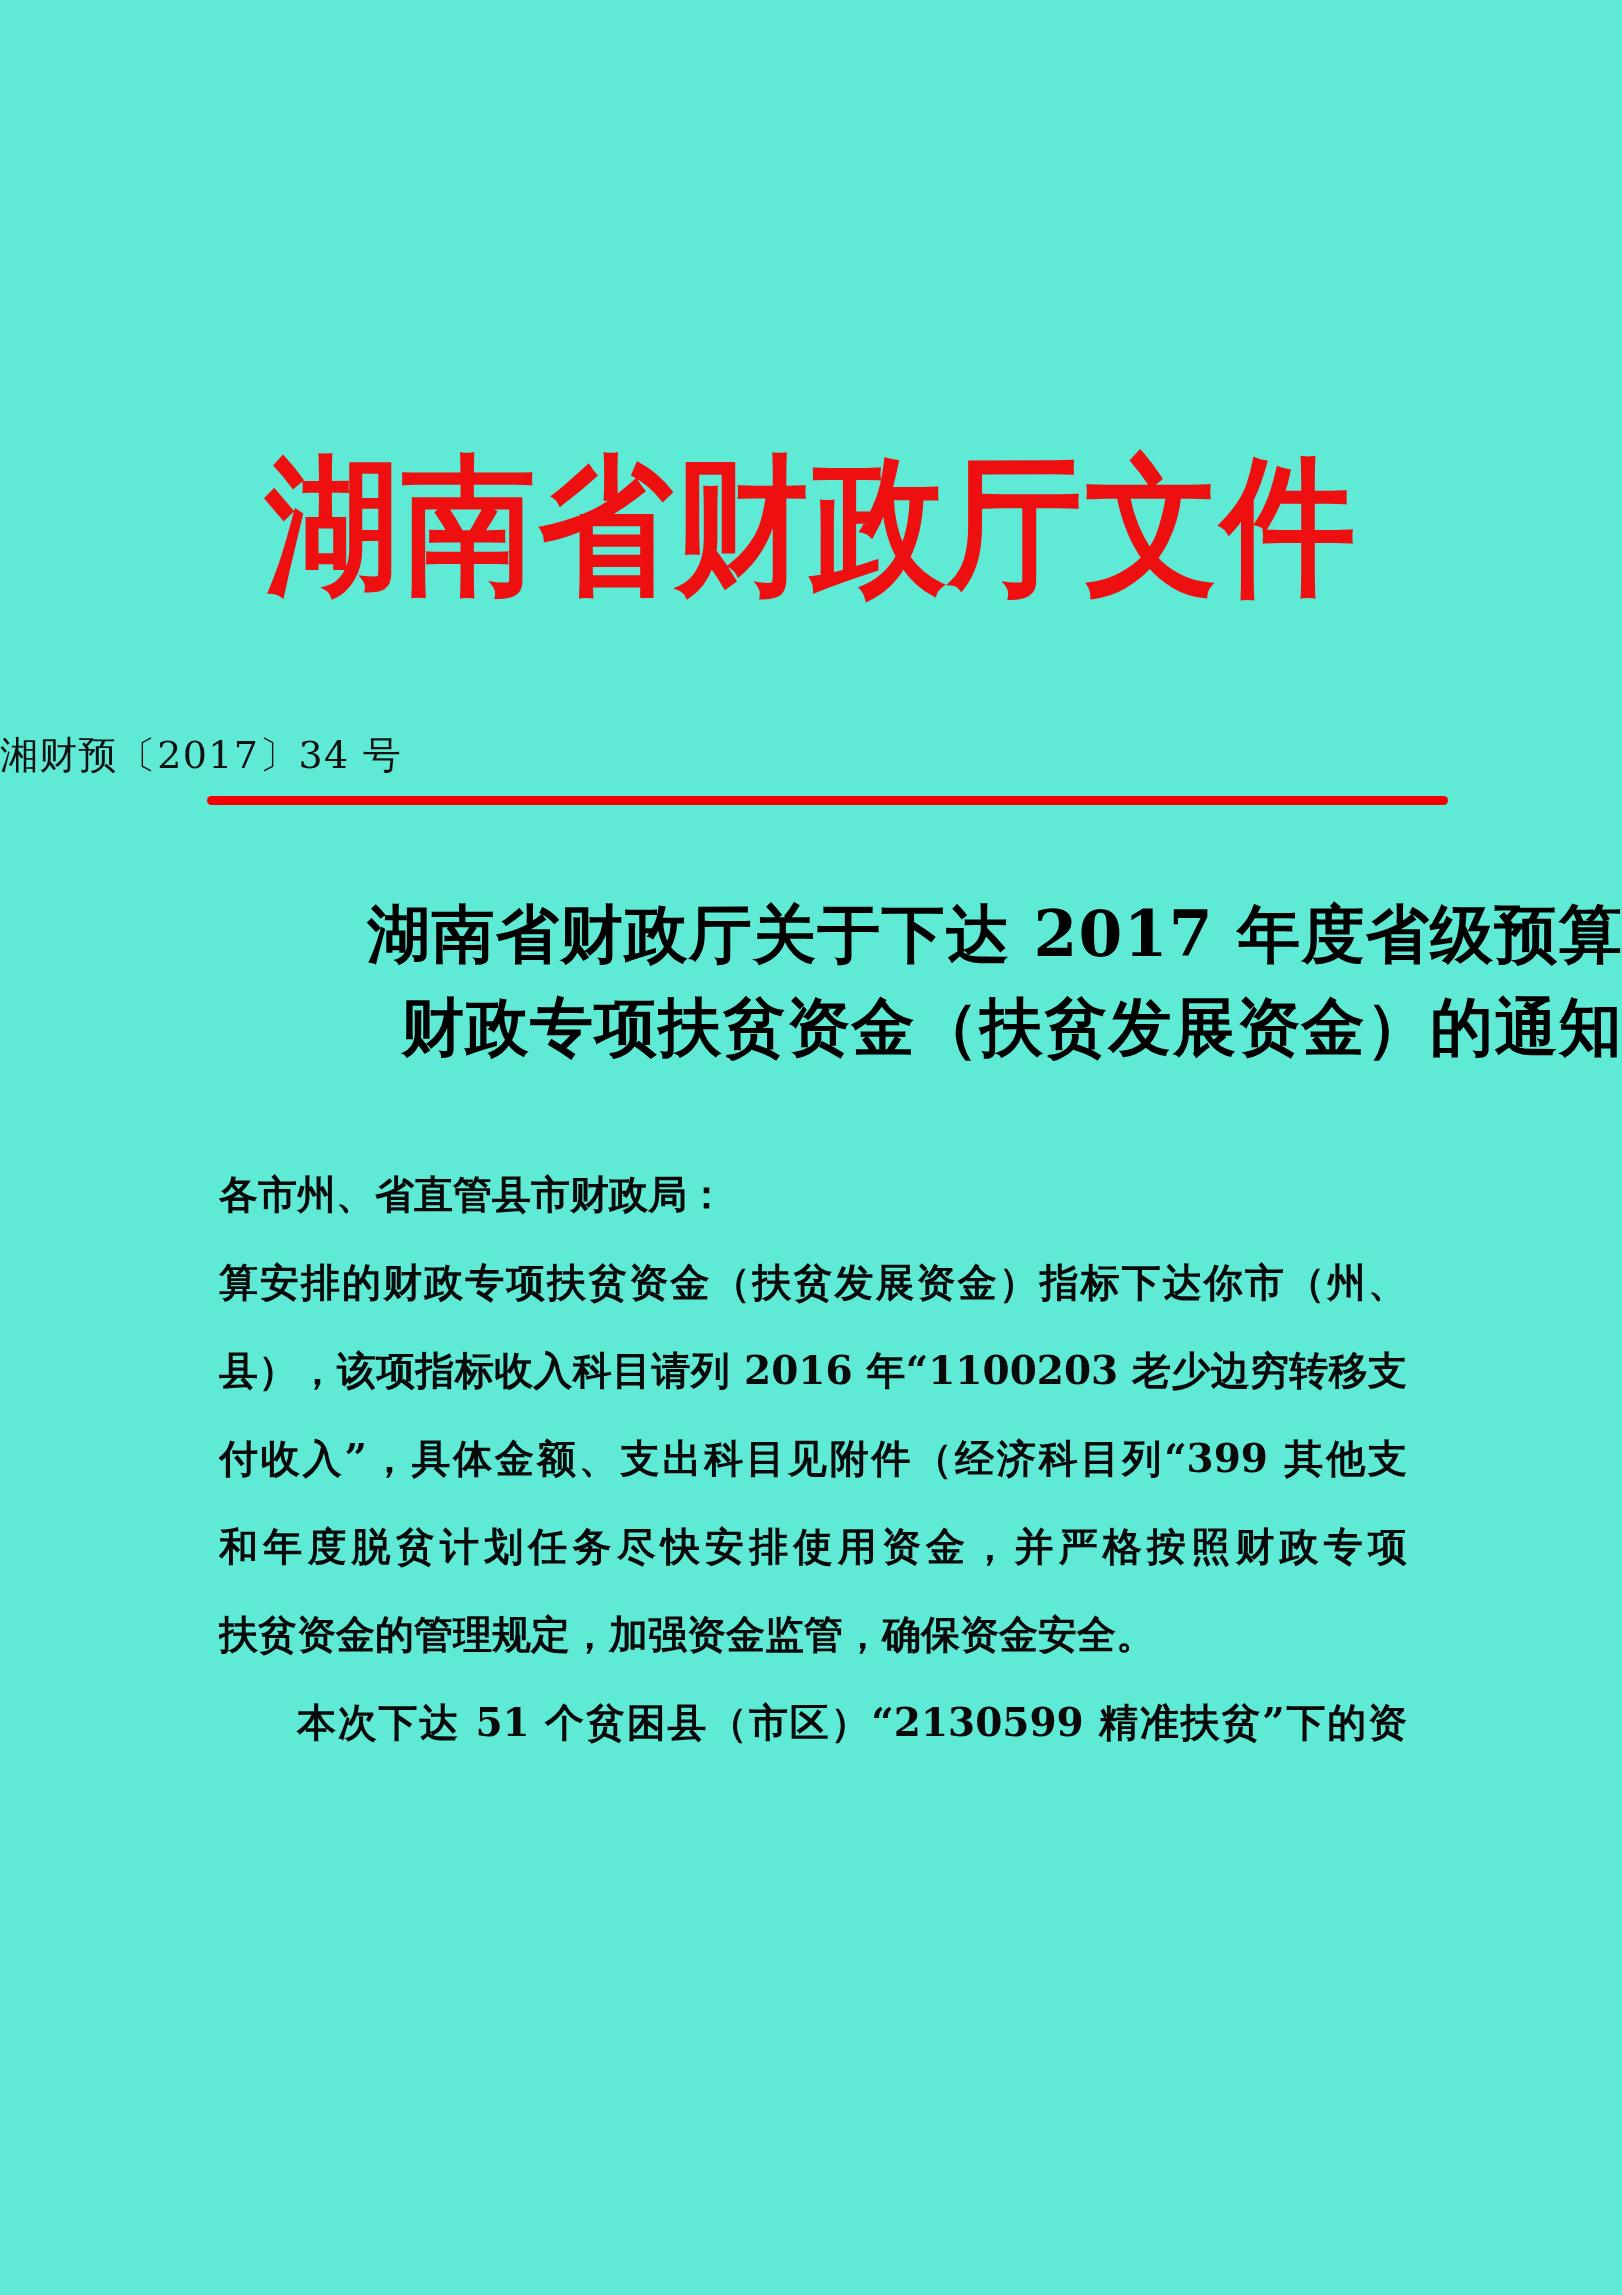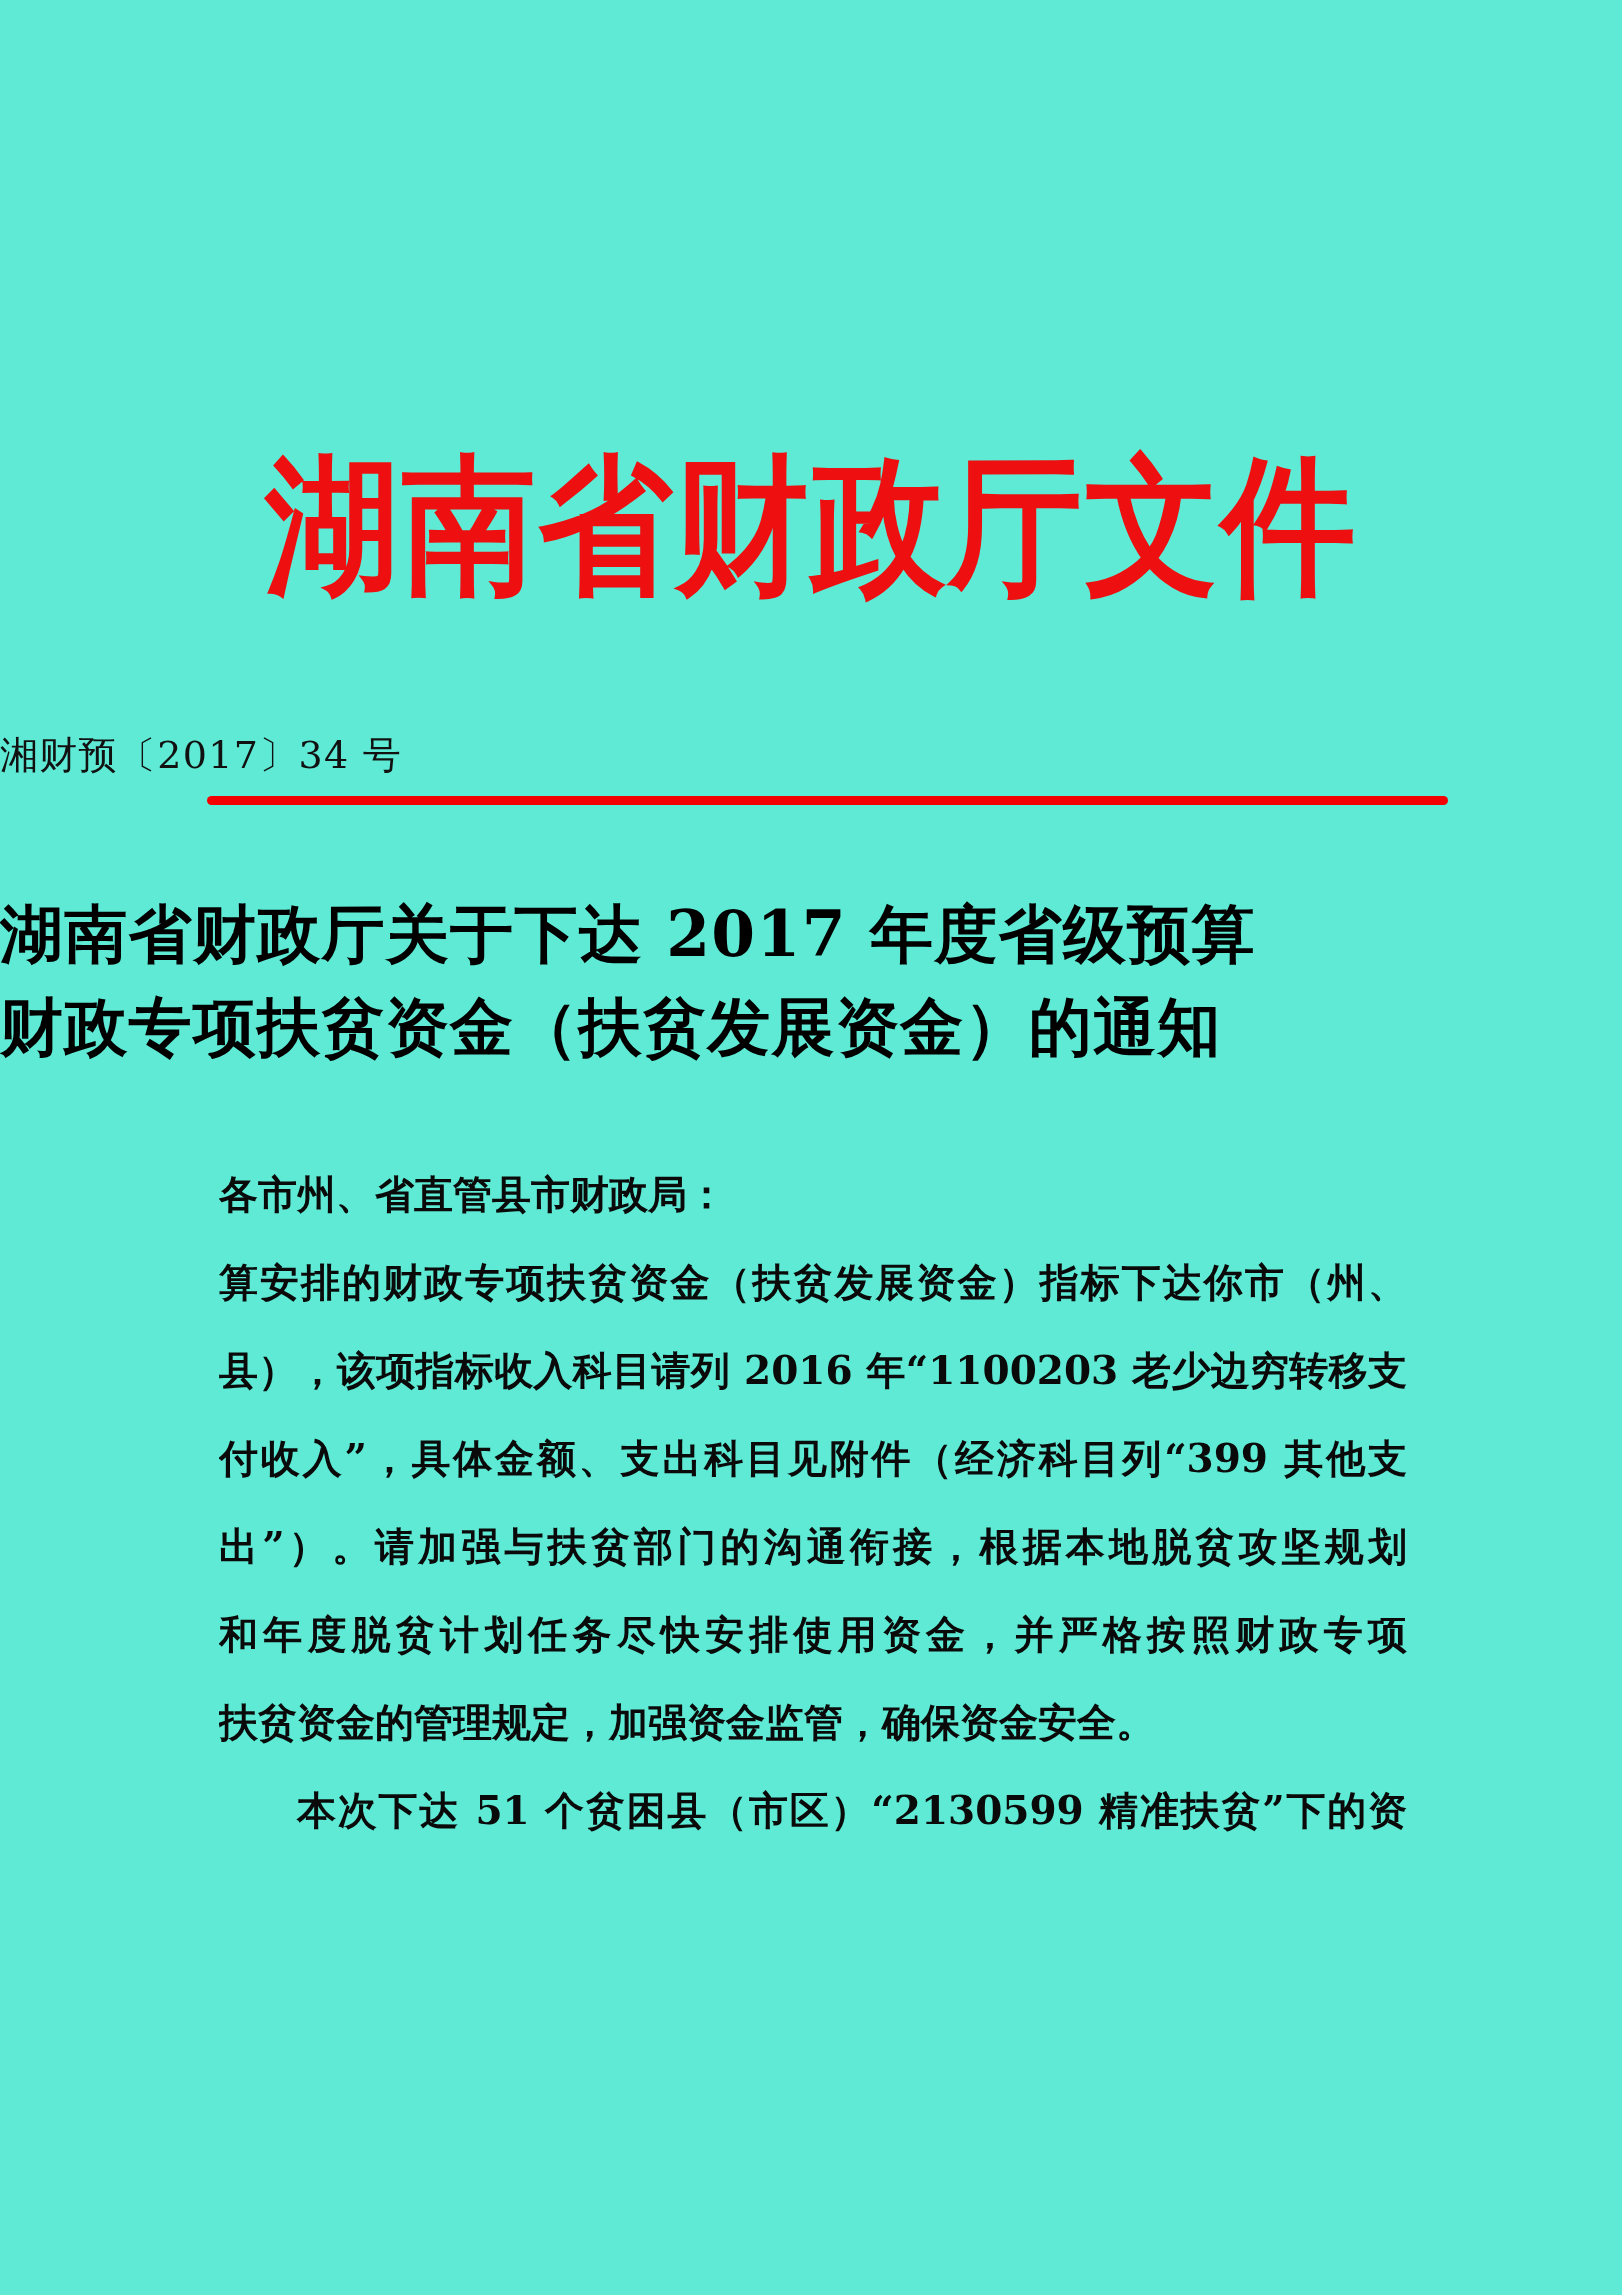--- a/index.html
+++ b/index.html
@@ -55,21 +55,21 @@
     background: #f50000;
     border-radius: 4.6px;
   }
 
   
   .doc-title {
     position: absolute;
     top: 888px;
     left: 0;
     width: 100%;
-    text-align: left;
+    text-align: right;
     font-size: 63px;
     line-height: 93px;
     font-weight: bold;
     letter-spacing: 1.3px;
     color: #000000;
   }
   .doc-title .t-line { white-space: nowrap; }
 
   
   .body-block {
@@ -109,20 +109,19 @@
   <div class="doc-title">
     <div class="t-line">湖南省财政厅关于下达 2017 年度省级预算</div>
     <div class="t-line">财政专项扶贫资金（扶贫发展资金）的通知</div>
   </div>
 
   <div class="body-block">
     <div class="line short">各市州、省直管县市财政局：</div>
     <div class="line">算安排的财政专项扶贫资金（扶贫发展资金）指标下达你市（州、</div>
     <div class="line">县），该项指标收入科目请列 2016 年“1100203 老少边穷转移支</div>
     <div class="line">付收入”，具体金额、支出科目见附件（经济科目列“399 其他支</div>
-    <div class="line">出”）。请加强与扶贫部门的沟通衔接，根据本地脱贫攻坚规划</div>
     <div class="line">和年度脱贫计划任务尽快安排使用资金，并严格按照财政专项</div>
     <div class="line short">扶贫资金的管理规定，加强资金监管，确保资金安全。</div>
     <div class="line indent">本次下达 51 个贫困县（市区）“2130599 精准扶贫”下的资</div>
   </div>
 
 </div>
 
 
 </body></html>

